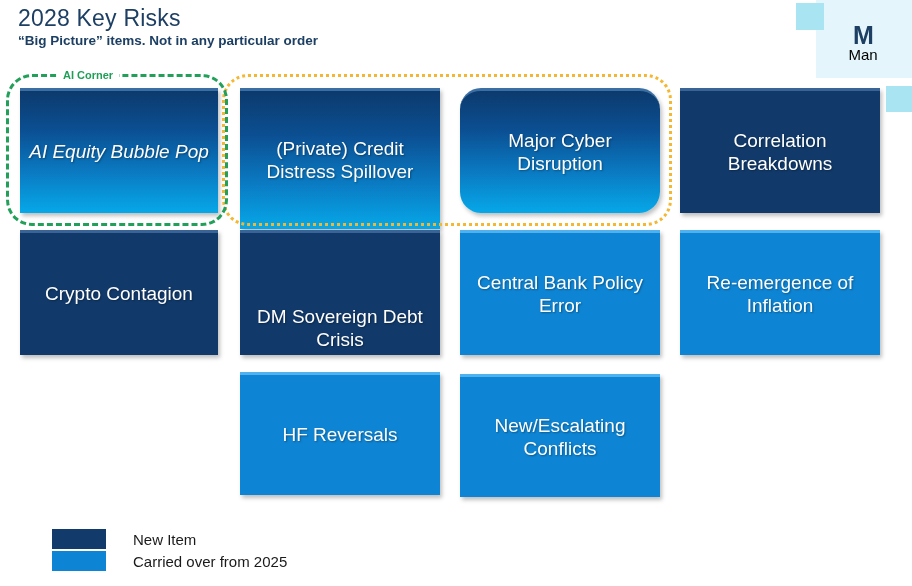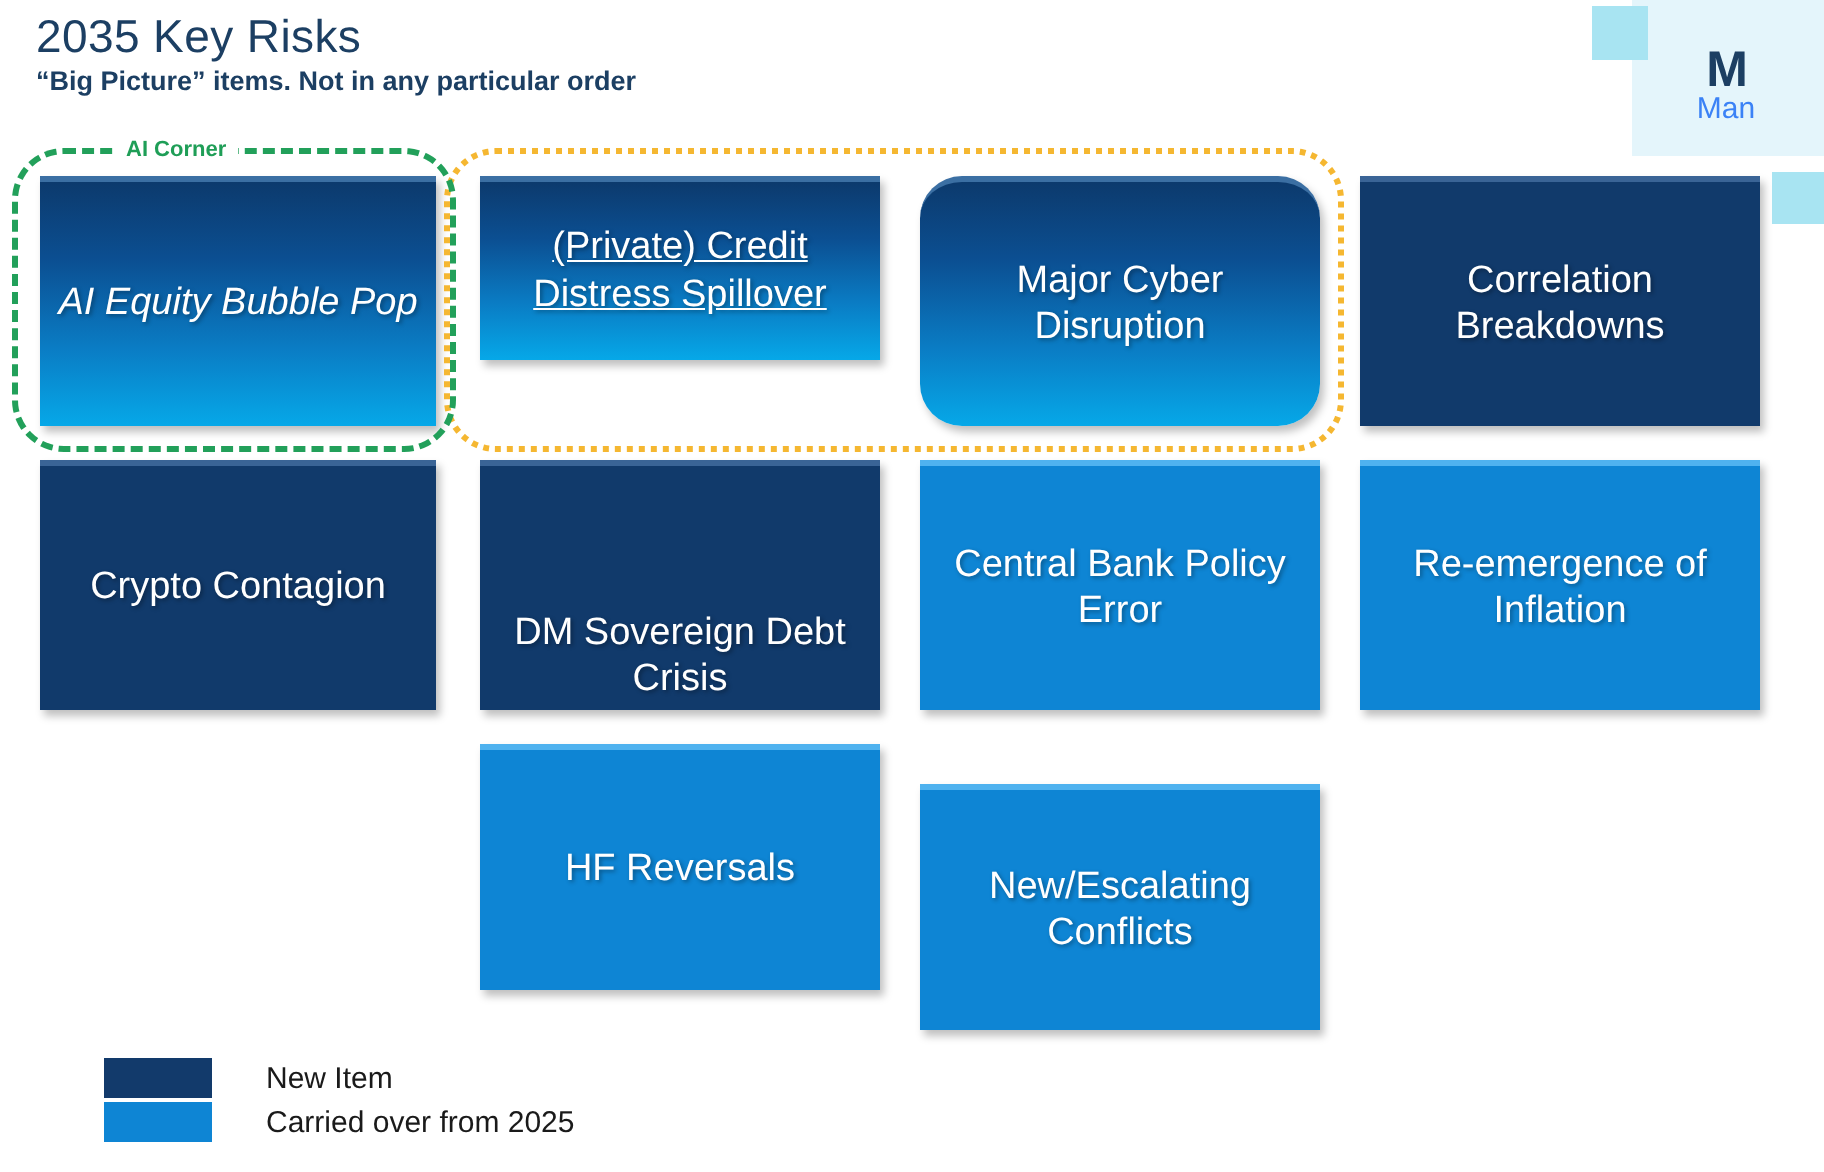--- a/index.html
+++ b/index.html
@@ -73,21 +73,21 @@
     display: block;
     font-size: 25px;
     font-weight: bold;
     color: #1c3f63;
     letter-spacing: -1px;
     line-height: 0.95;
   }
   #brand-logo .logo-word {
     display: block;
     font-size: 15px;
-    color: #3b82f6;
+    color: #000000;
     line-height: 1.05;
     margin-top: -1px;
   }
 
   
   .risk-tile {
     position: absolute;
     box-sizing: border-box;
     display: flex;
     align-items: center;
@@ -185,28 +185,28 @@
 <body>
 
 <div id="brand-panel"></div>
 <div id="brand-accent-top"></div>
 <div id="brand-accent-bottom"></div>
 <div id="brand-logo">
   <span class="logo-mark">M</span>
   <span class="logo-word">Man</span>
 </div>
 
-<div id="slide-title">2035 Key Risks</div>
+<div id="slide-title">2028 Key Risks</div>
 <div id="slide-subtitle">“Big Picture” items. Not in any particular order</div>
 
 <div id="risk-grid">
     <div class="risk-tile tile-gradient" style="left: 20px; top: 88px; width: 198px; height: 125px; font-style: italic;">
       <span class="tile-label">AI Equity Bubble Pop</span>
     </div>
-    <div class="risk-tile tile-gradient" style="left: 240px; top: 88px; width: 200px; height: 92px; text-decoration: underline;">
+    <div class="risk-tile tile-gradient" style="left: 240px; top: 88px; width: 200px; height: 141px;">
       <span class="tile-label">(Private) Credit Distress Spillover</span>
     </div>
     <div class="risk-tile tile-gradient" style="left: 460px; top: 88px; width: 200px; height: 125px; border-radius: 21px;">
       <span class="tile-label">Major Cyber Disruption</span>
     </div>
     <div class="risk-tile tile-new" style="left: 680px; top: 88px; width: 200px; height: 125px;">
       <span class="tile-label">Correlation Breakdowns</span>
     </div>
     <div class="risk-tile tile-new" style="left: 20px; top: 230px; width: 198px; height: 125px;">
       <span class="tile-label">Crypto Contagion</span>
@@ -216,21 +216,21 @@
     </div>
     <div class="risk-tile tile-carried" style="left: 460px; top: 230px; width: 200px; height: 125px;">
       <span class="tile-label">Central Bank Policy Error</span>
     </div>
     <div class="risk-tile tile-carried" style="left: 680px; top: 230px; width: 200px; height: 125px;">
       <span class="tile-label">Re-emergence of Inflation</span>
     </div>
     <div class="risk-tile tile-carried" style="left: 240px; top: 372px; width: 200px; height: 123px; text-align: center;">
       <span class="tile-label">HF Reversals</span>
     </div>
-    <div class="risk-tile tile-carried" style="left: 460px; top: 392px; width: 200px; height: 123px;">
+    <div class="risk-tile tile-carried" style="left: 460px; top: 374px; width: 200px; height: 123px;">
       <span class="tile-label">New/Escalating Conflicts</span>
     </div>
   </div>
 
 <div id="ai-theme-frame"></div>
 <div id="ai-corner-frame"></div>
 <div id="ai-corner-label">AI Corner</div>
 
 <div id="legend">
     <div class="legend-row">

